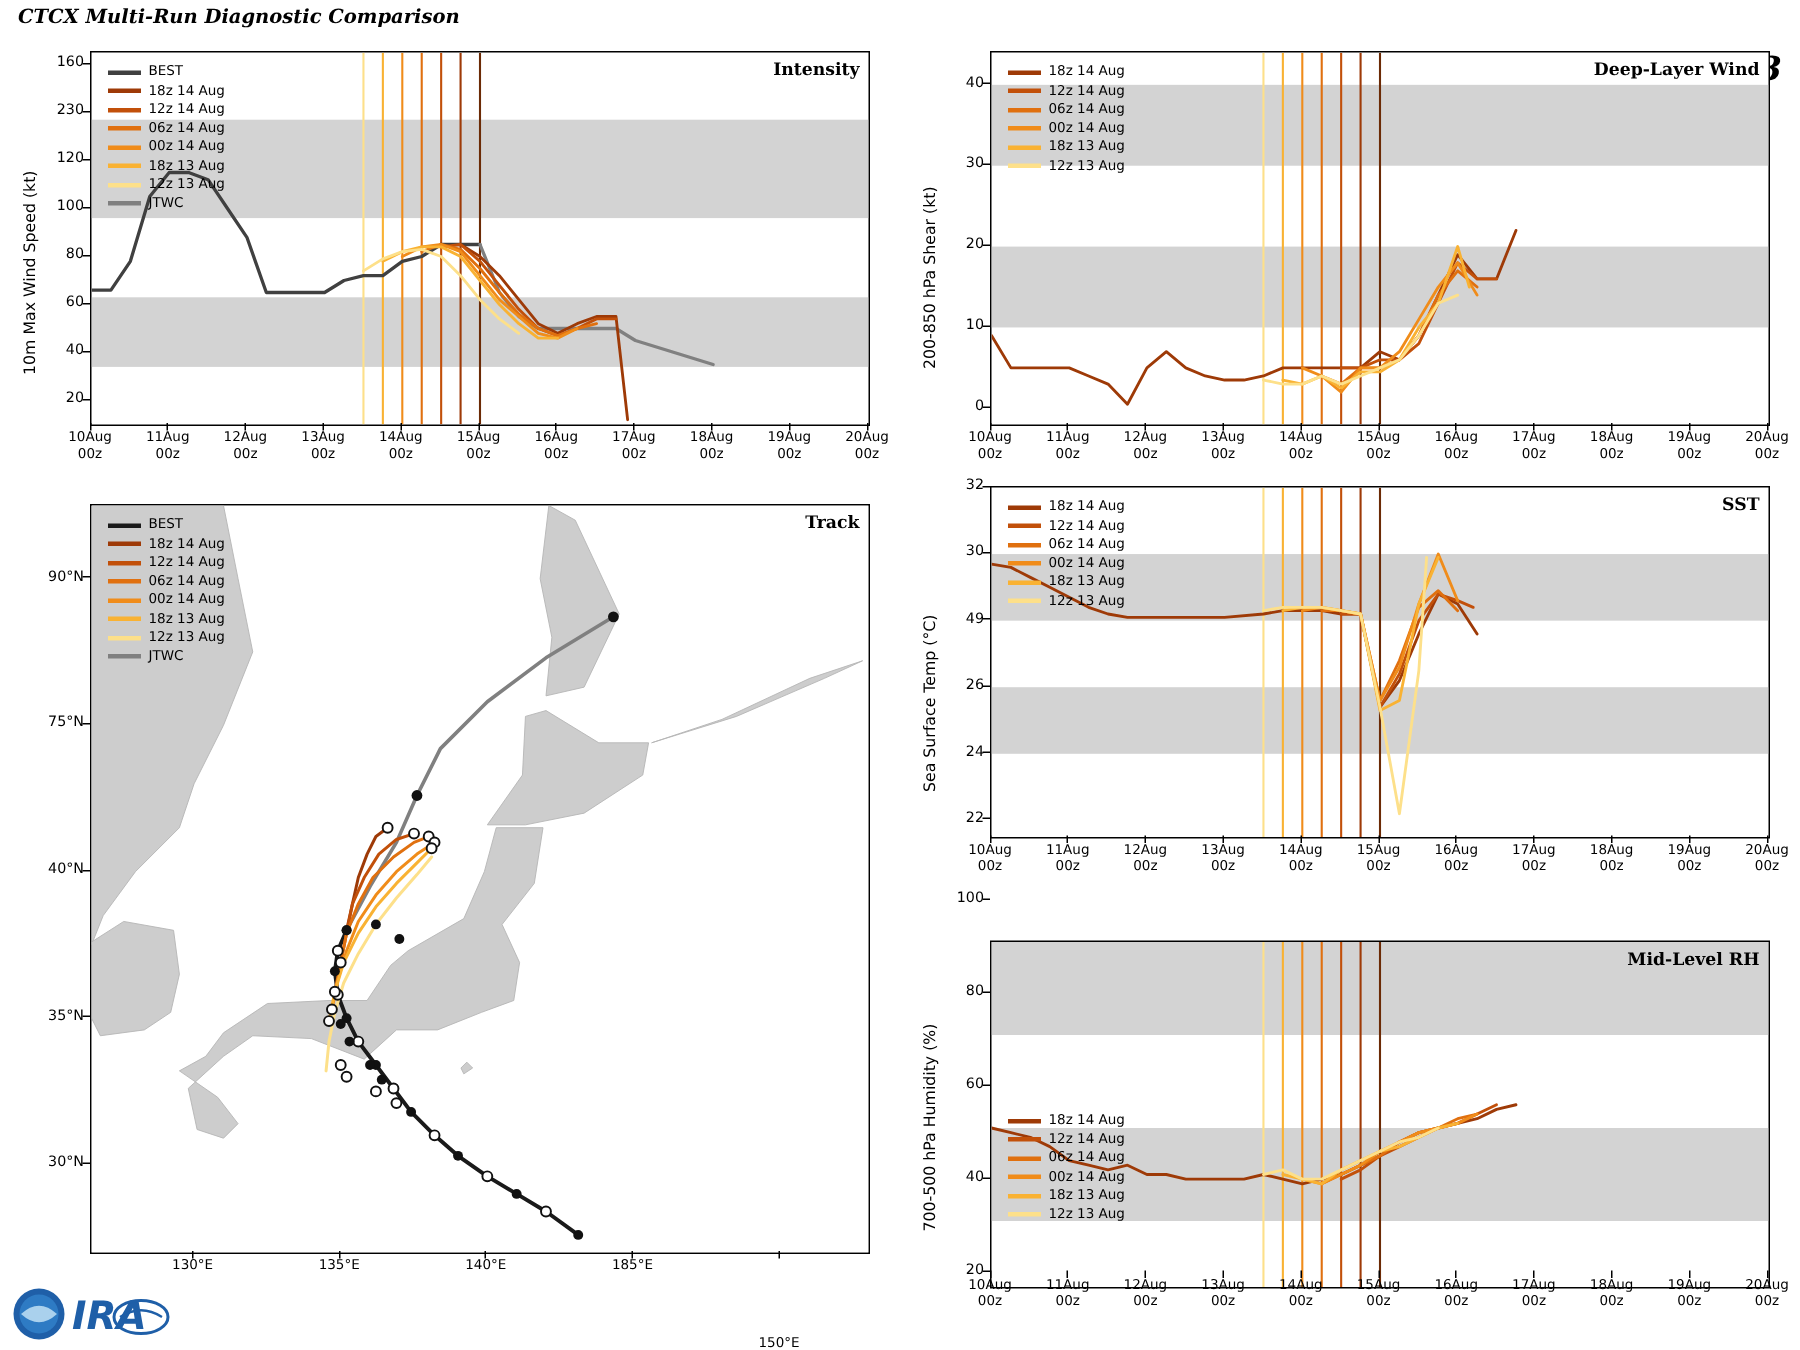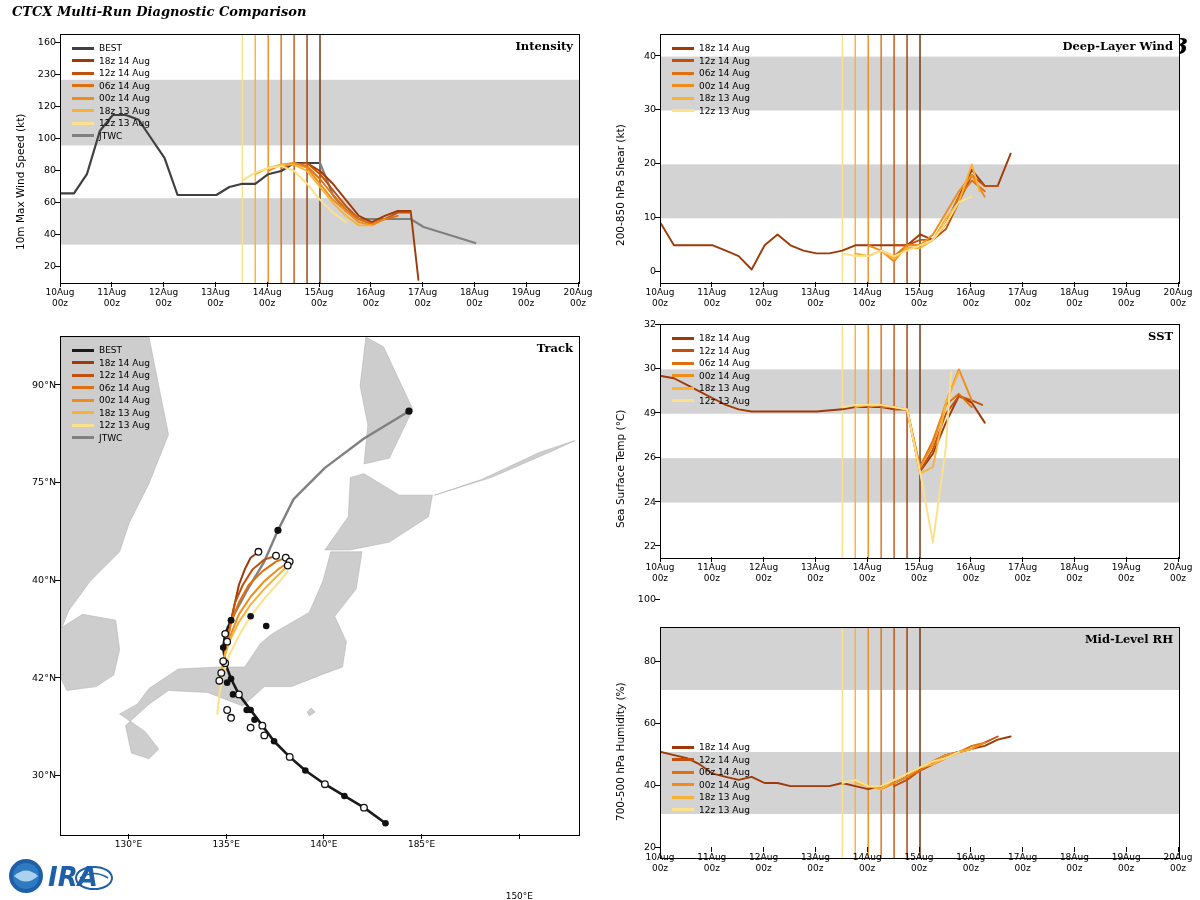--- a/index.html
+++ b/index.html
@@ -209,21 +209,21 @@
       <div class="tick-x" style="left: 202.151px; width: 48px; top: 509px;">135°E</div>
       <div class="tickmark" style="left: 225.651px; top: 504px; width: 1px; height: 5px;"></div>
       <div class="tick-x" style="left: 299.887px; width: 48px; top: 509px;">140°E</div>
       <div class="tickmark" style="left: 323.387px; top: 504px; width: 1px; height: 5px;"></div>
       <div class="tick-x" style="left: 397.623px; width: 48px; top: 509px;">185°E</div>
       <div class="tickmark" style="left: 421.123px; top: 504px; width: 1px; height: 5px;"></div>
       <div class="tick-x" style="left: 495.358px; width: 48px; top: 517px; margin-top: 44px;">150°E</div>
       <div class="tickmark" style="left: 518.858px; top: 504px; width: 1px; height: 5px;"></div>
       <div class="tick-y" style="left: 12px; width: 44px; top: 439.412px;">30°N</div>
       <div class="tickmark" style="left: 55px; top: 444.912px; width: 5px; height: 1px;"></div>
-      <div class="tick-y" style="left: 12px; width: 44px; top: 341.765px;">42°N</div>
+      <div class="tick-y" style="left: 12px; width: 44px; top: 341.765px;">35°N</div>
       <div class="tickmark" style="left: 55px; top: 347.265px; width: 5px; height: 1px;"></div>
       <div class="tick-y" style="left: 12px; width: 44px; top: 244.118px;">40°N</div>
       <div class="tickmark" style="left: 55px; top: 249.618px; width: 5px; height: 1px;"></div>
       <div class="tick-y" style="left: 12px; width: 44px; top: 146.471px;">75°N</div>
       <div class="tickmark" style="left: 55px; top: 151.971px; width: 5px; height: 1px;"></div>
       <div class="tick-y" style="left: 12px; width: 44px; top: 48.8235px;">90°N</div>
       <div class="tickmark" style="left: 55px; top: 54.3235px; width: 5px; height: 1px;"></div>
     </div>
   <div class="legend" id="legend-track" style="left:72px;top:14px;">
       <div class="row">

